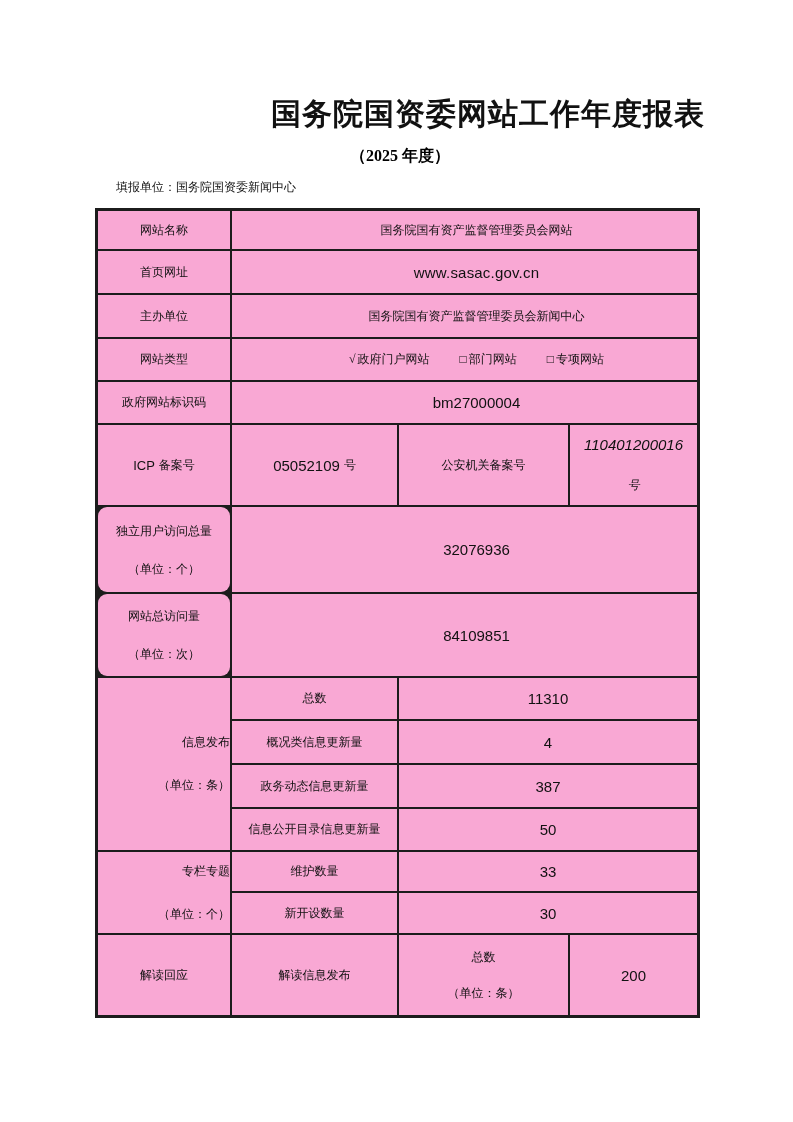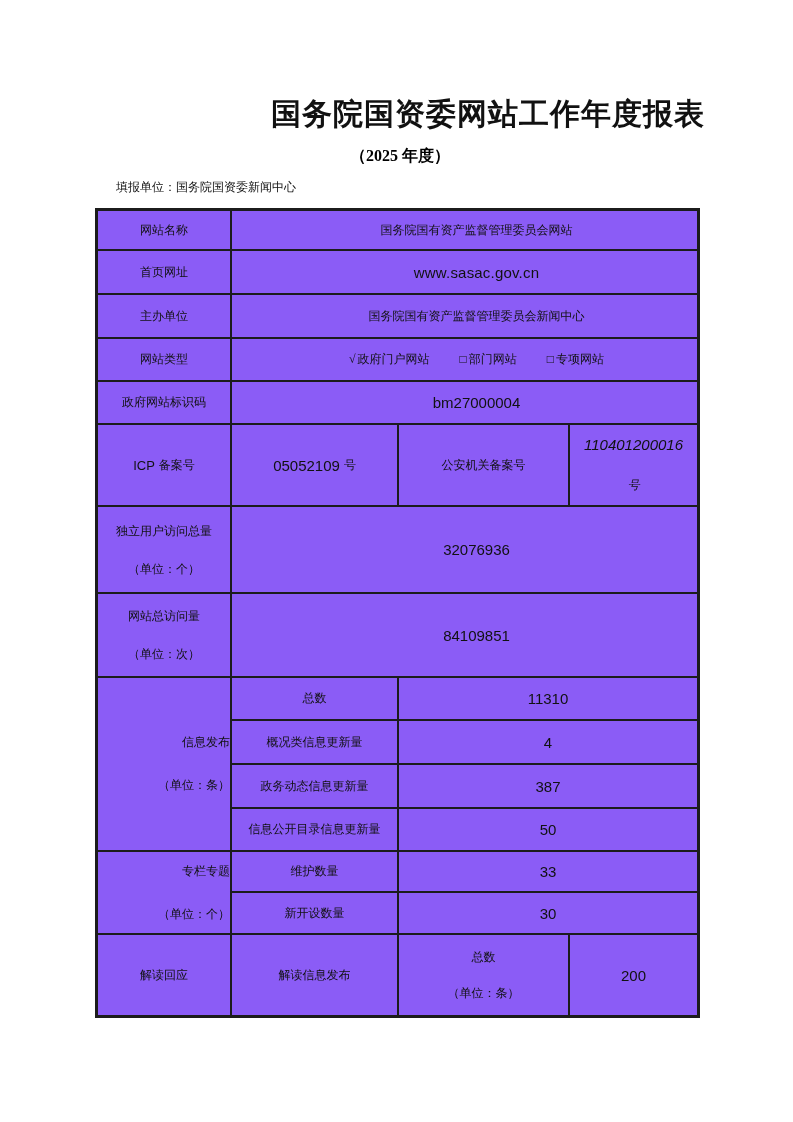--- a/index.html
+++ b/index.html
@@ -35,38 +35,38 @@
     position: absolute; left: 95px; top: 208px;
     width: 605px; box-sizing: border-box;
     background: #1c1c1c;
     padding: 3px;
     display: grid;
     grid-template-columns: 132px 165px 169px 127px;
     grid-template-rows: 38px 42px 42px 41px 41px 80px 85px 82px 41px 42px 42px 41px 39px 40px 80px;
     gap: 2px;
   }
   .cell {
-    background: #8b5cf6;
+    background: #f9a8d4;
     display: flex; flex-direction: column;
     align-items: center; justify-content: center;
     text-align: center;
     overflow: hidden;
   }
   .row-line { flex-direction: row; }
   .s3 { grid-column: span 3; padding-left: 24px; }
   .s2 { grid-column: span 2; }
   .rs4 { grid-row: span 4; }
   .rs2 { grid-row: span 2; }
   .cn  { font-size: 12px; color: #111; font-family: "Liberation Serif", "DejaVu Serif", serif; }
   .val {
     font-size: 15px; color: #111;
     font-family: "Liberation Sans", "DejaVu Sans", sans-serif;
   }
   .url { font-weight: 400; letter-spacing: 0.2px; }
-  .lh38 { line-height: 38px; }
+  .lh38 { line-height: 38px; border-radius: 9px; }
   .lh43 { line-height: 43px; align-items: flex-end; }
   .lh36 { line-height: 36px; }
   .lh40 { line-height: 40px; font-style: italic; }
   .opts { flex-direction: row; gap: 30px; }
   .opt  { white-space: nowrap; }
   .mark { display: inline-block; margin-right: 2px; }
   .inline-unit { margin-left: 4px; }
 </style>
 </head>
 <body>

